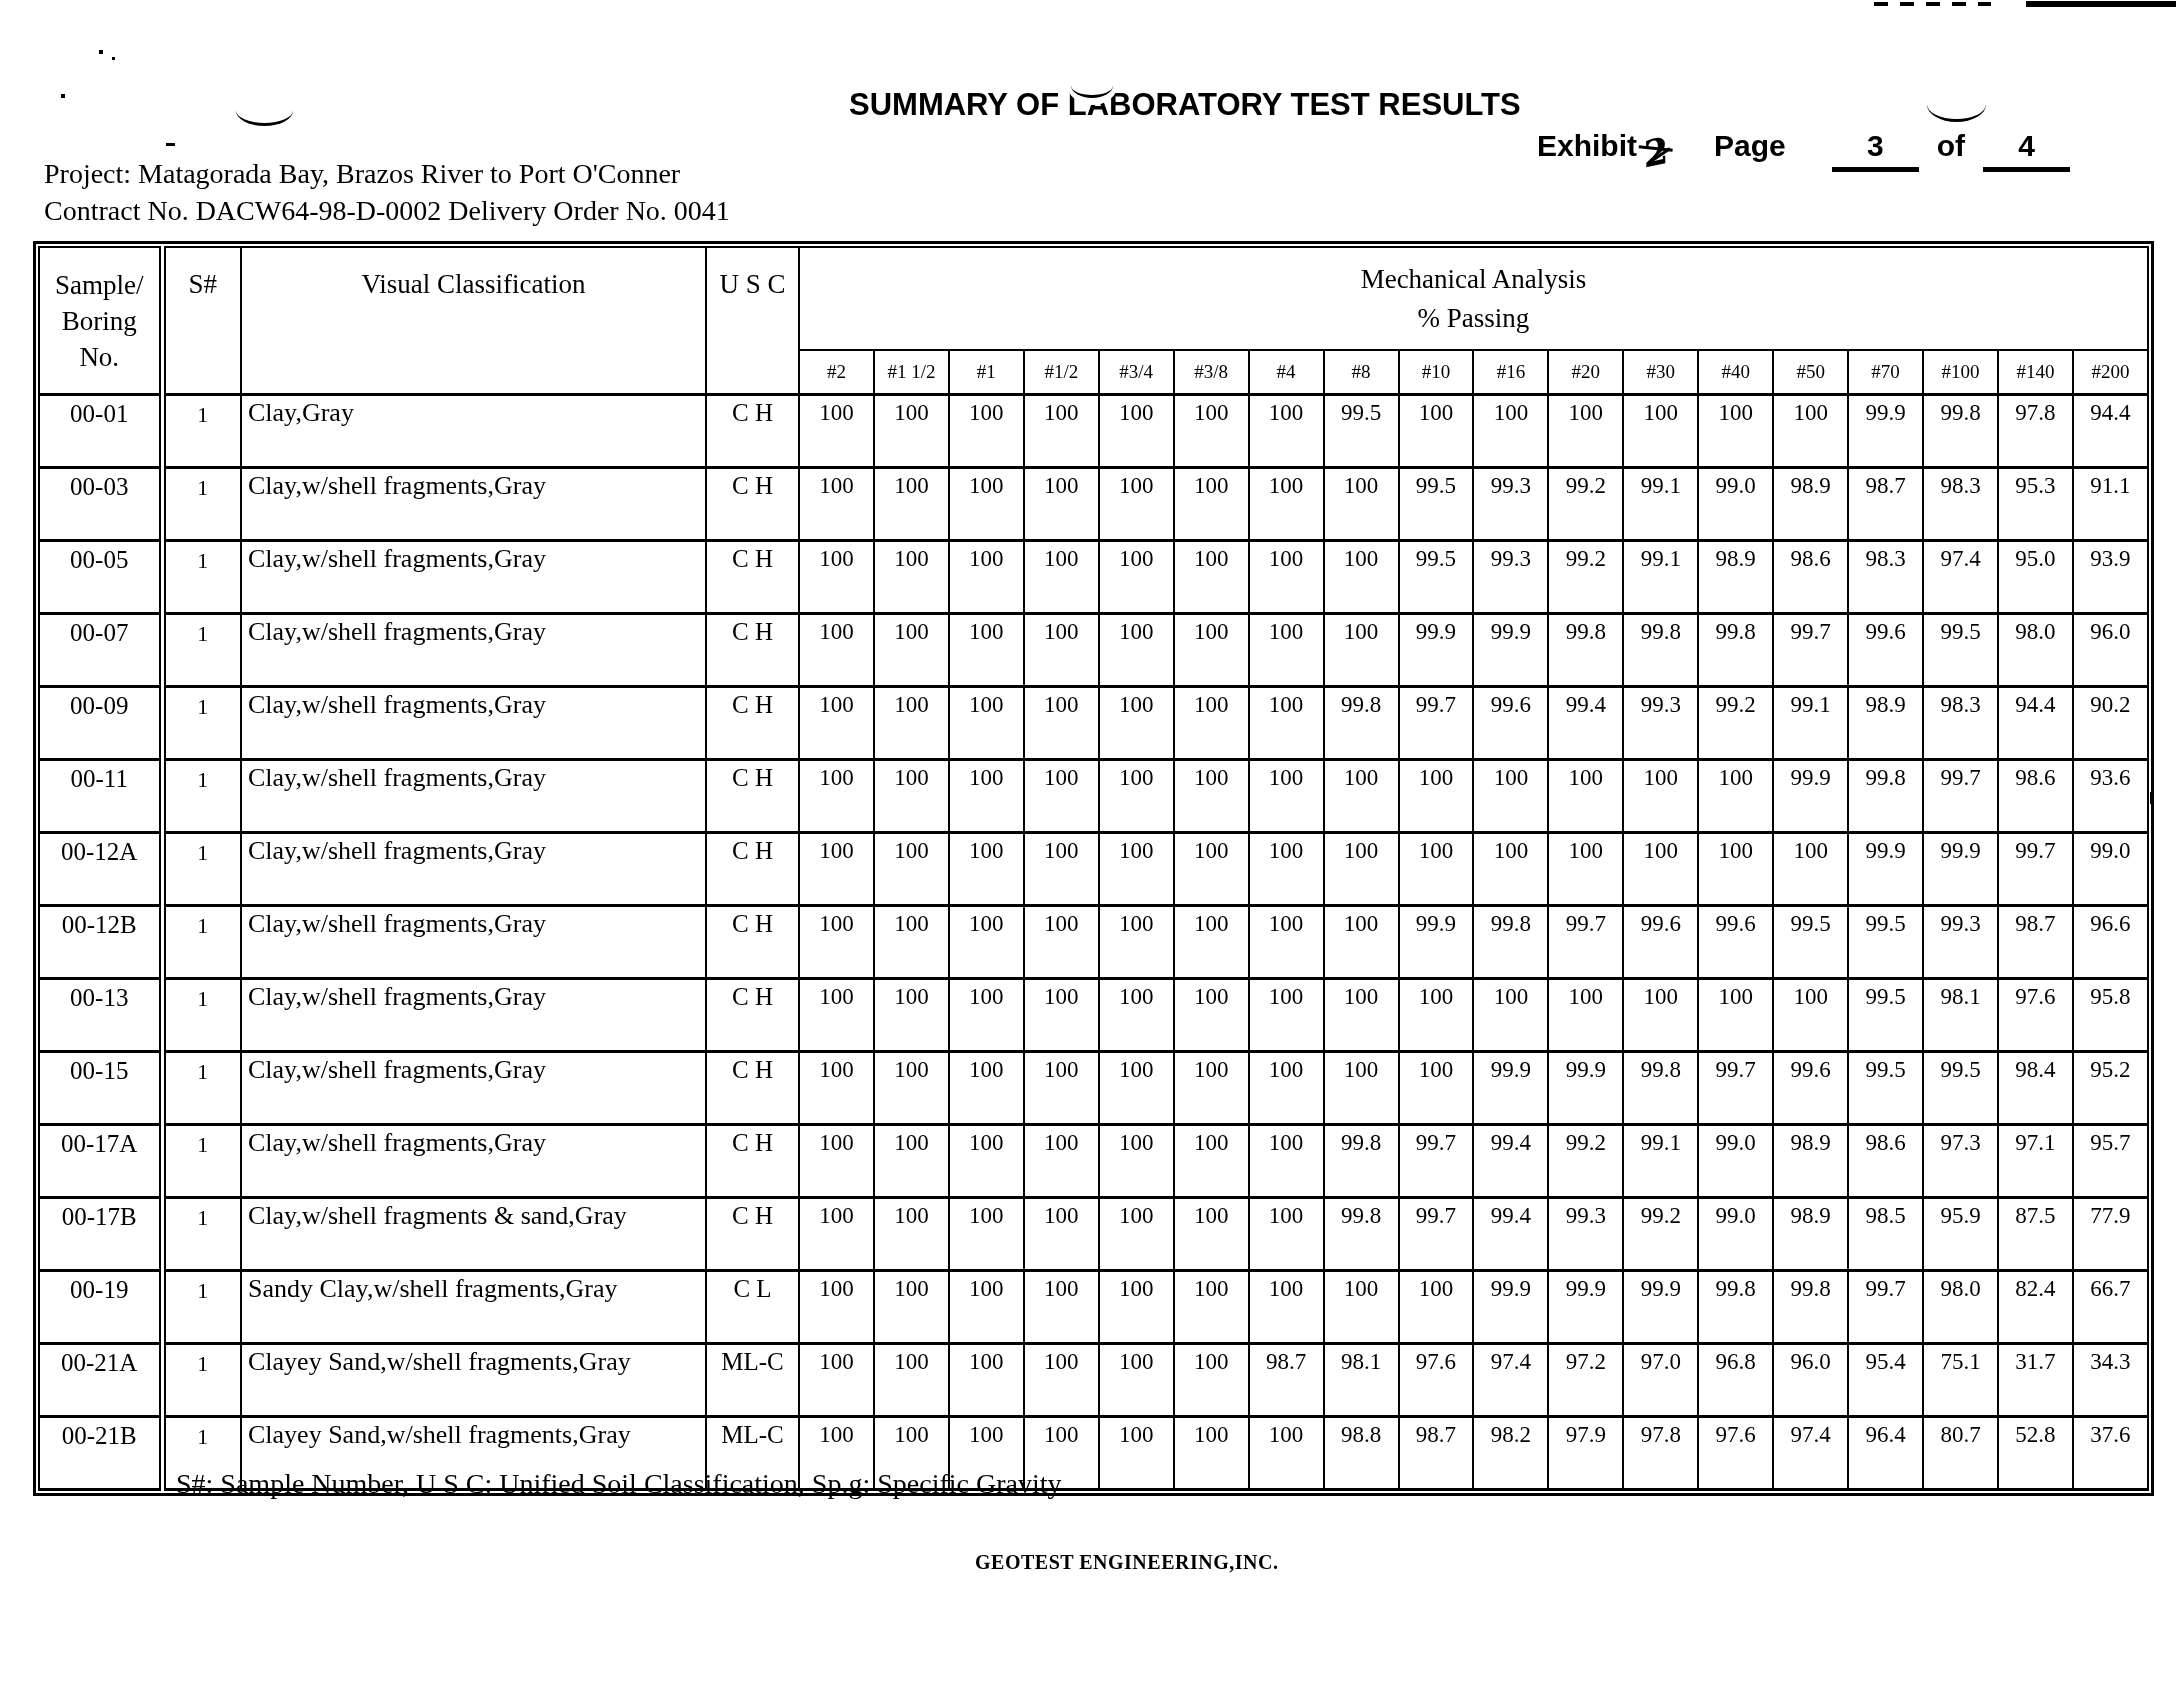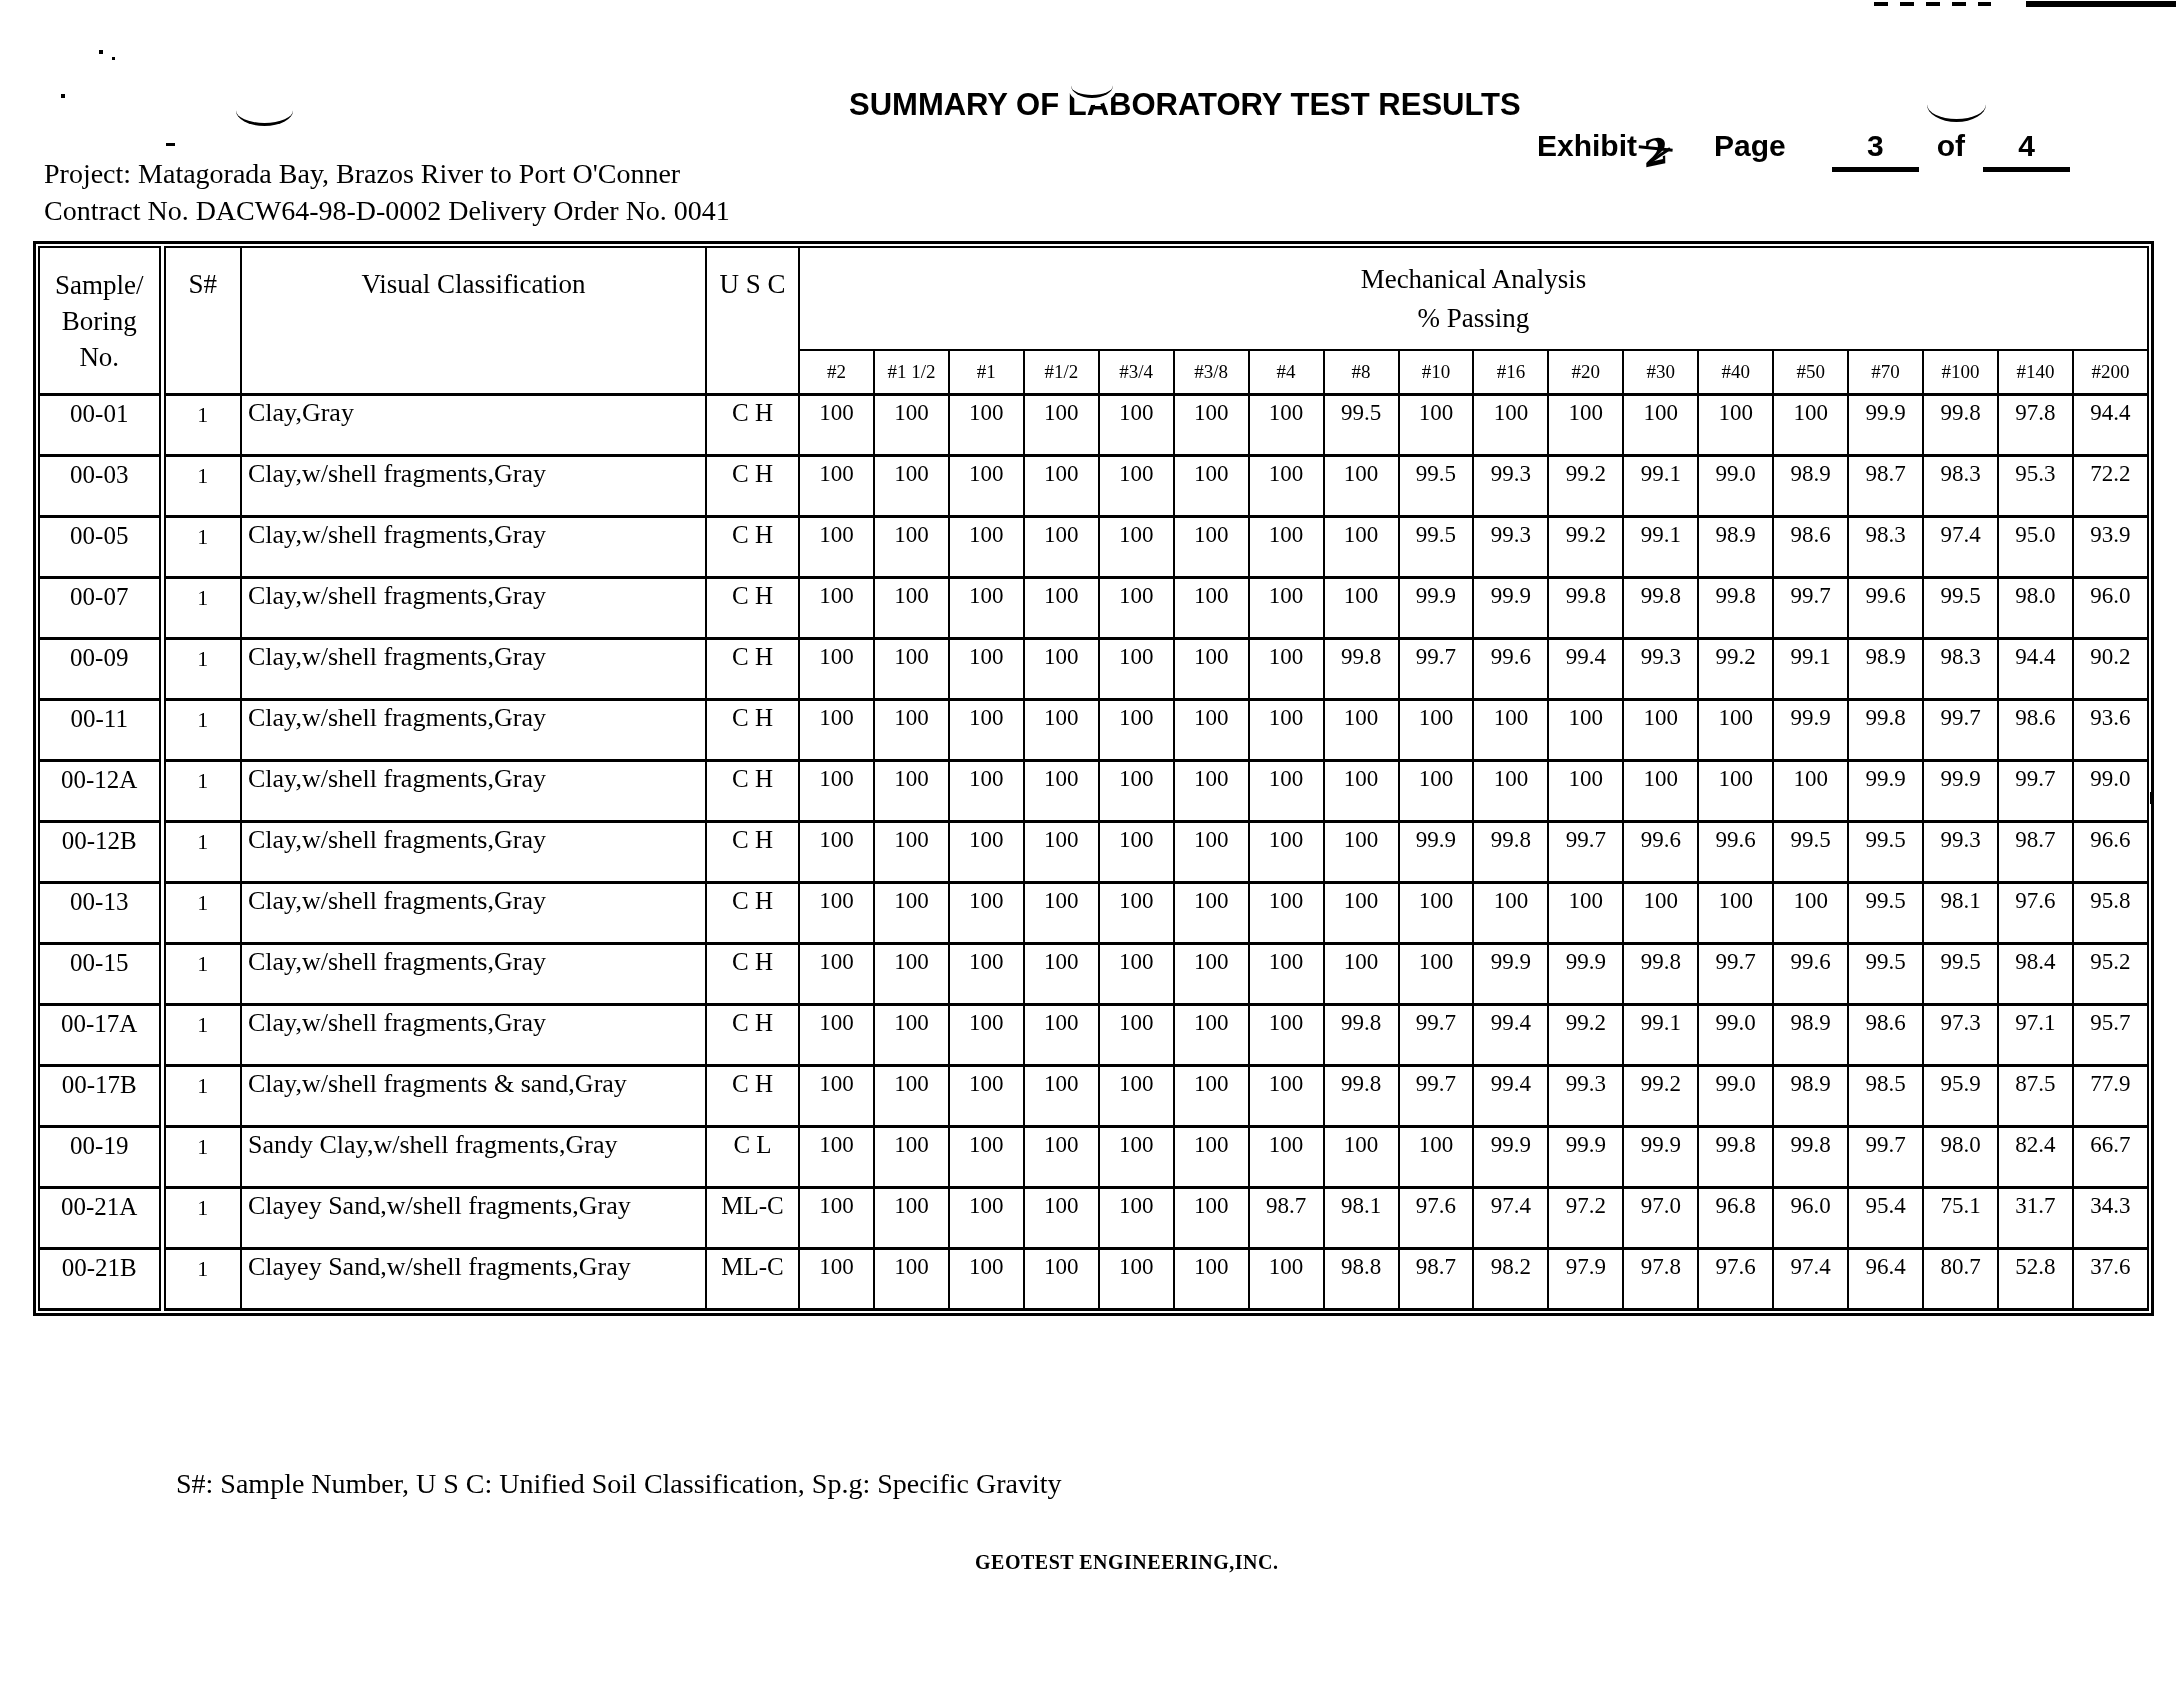--- a/index.html
+++ b/index.html
@@ -45,21 +45,21 @@
   th{font-weight:400;}
   .hdr-cell{vertical-align:middle;text-align:center;font-size:27px;}
   .hdr-sample{line-height:36px;}
   .hdr-mech{vertical-align:middle;font-size:27px;height:99px;}
   .hdr-mech .l2{margin-top:8px;}
   .sieve-label{
     height:40px;text-align:center;vertical-align:middle;font-size:19px;
     border-bottom:3px solid #000;white-space:nowrap;
   }
   tbody td{border-top:3px solid #000;border-bottom:3px solid #000;}
-  tbody tr{height:61px;}
+  tbody tr{height:73px;}
   .cell-sample{vertical-align:top;text-align:center;font-size:25px;padding-top:4px;}
   .dbl-right{border-right:7px double #000;}
   .cell-s{vertical-align:top;text-align:center;font-size:22px;padding-top:6px;}
   .cell-class{vertical-align:top;text-align:left;font-size:26px;padding:2px 0 0 6px;white-space:nowrap;}
   .cell-usc{vertical-align:top;text-align:center;font-size:25px;padding-top:3px;white-space:nowrap;}
   .cell-val{vertical-align:top;text-align:center;font-size:23px;padding-top:4px;white-space:nowrap;}
 
   .footnote{left:176px;top:1468px;font-size:28px;white-space:nowrap;}
   .company{
     left:975px;top:1551px;font-size:20px;font-weight:700;letter-spacing:0.5px;
@@ -187,21 +187,21 @@
           <td class="cell-val">100</td>
           <td class="cell-val">99.5</td>
           <td class="cell-val">99.3</td>
           <td class="cell-val">99.2</td>
           <td class="cell-val">99.1</td>
           <td class="cell-val">99.0</td>
           <td class="cell-val">98.9</td>
           <td class="cell-val">98.7</td>
           <td class="cell-val">98.3</td>
           <td class="cell-val">95.3</td>
-          <td class="cell-val">72.2</td>
+          <td class="cell-val">91.1</td>
         </tr>
         <tr>
           <td class="cell-sample dbl-right">00-05</td>
           <td class="cell-s">1</td>
           <td class="cell-class">Clay,w/shell fragments,Gray</td>
           <td class="cell-usc">C H</td>
           <td class="cell-val">100</td>
           <td class="cell-val">100</td>
           <td class="cell-val">100</td>
           <td class="cell-val">100</td>

